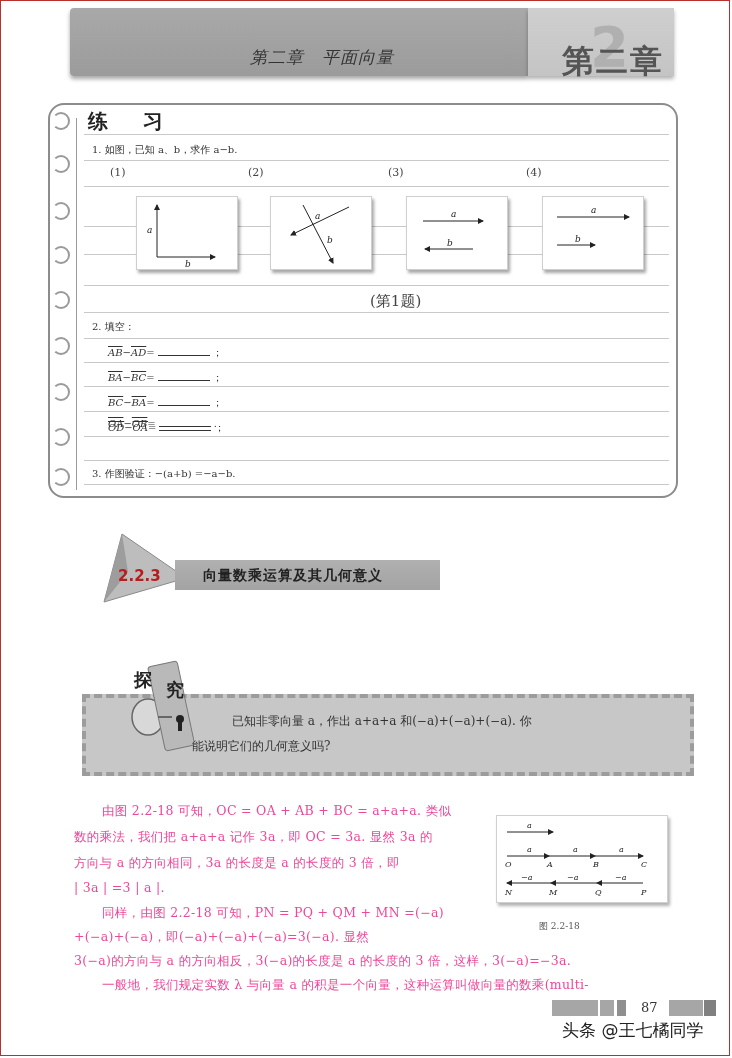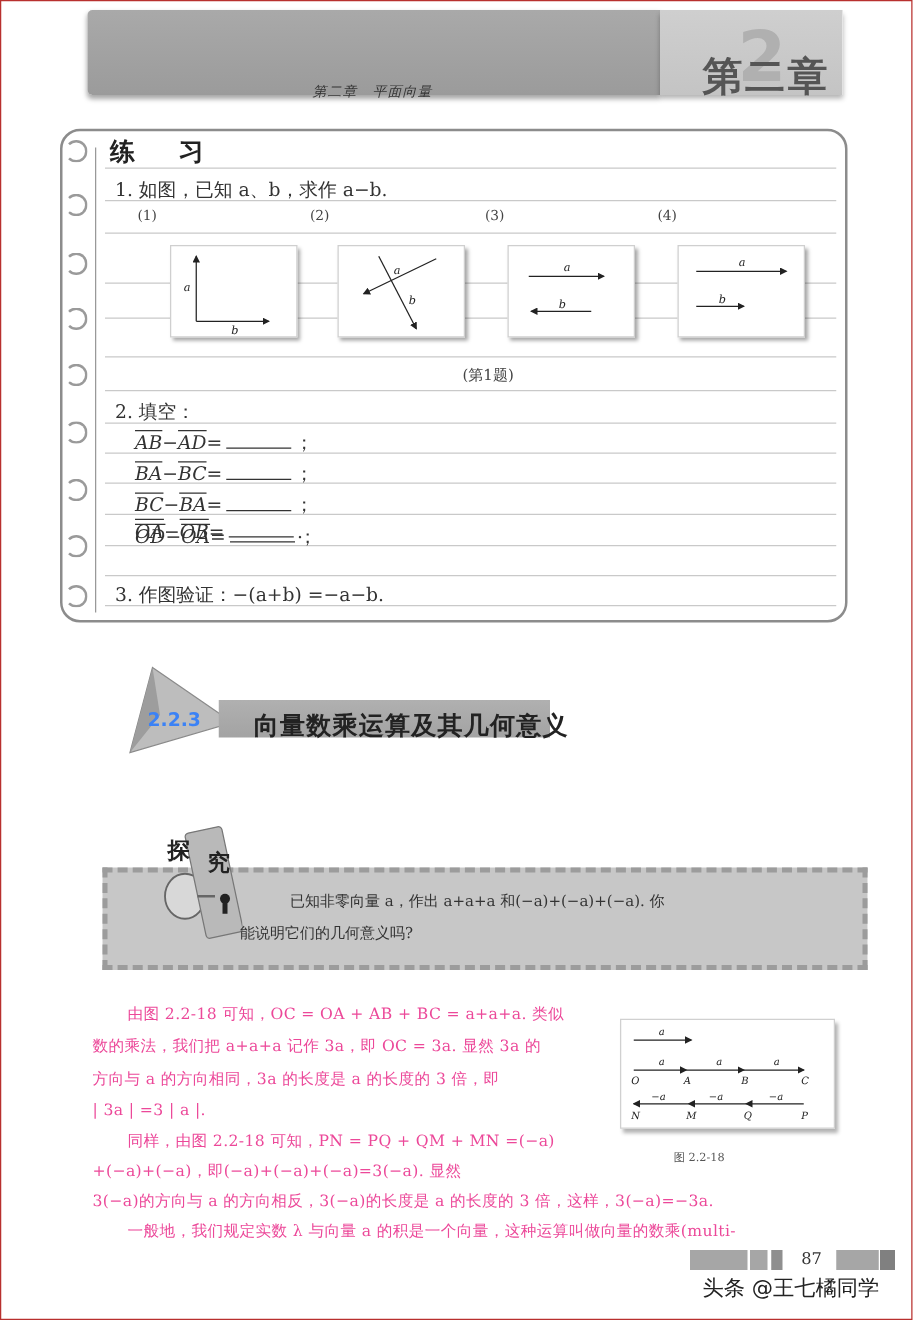--- a/index.html
+++ b/index.html
@@ -5,40 +5,40 @@
   html, body { margin:0; padding:0; }
   body { width:732px; height:1058px; position:relative; background:#ffffff; overflow:hidden;
          font-family:"DejaVu Serif", serif; color:#2a2a2a; }
   .frame { position:absolute; left:0; top:0; width:730px; height:1056px; border:1px solid #b8302e; box-sizing:border-box; pointer-events:none; }
 
   
   .header-bar { position:absolute; left:70px; top:8px; width:458px; height:68px;
     background:linear-gradient(#a9a9a9,#9b9b9b); border-radius:4px 0 0 4px; box-shadow:0 3px 4px rgba(0,0,0,.35); }
   .header-bar-right { position:absolute; left:528px; top:8px; width:146px; height:68px;
     background:linear-gradient(#cfcfcf,#c4c4c4); box-shadow:0 3px 4px rgba(0,0,0,.3); }
-  .header-title { position:absolute; left:250px; top:66px; font-size:11px; font-style:italic; color:#333; letter-spacing:1px; font-family:Liberation Sans, sans-serif; }
+  .header-title { position:absolute; left:250px; top:46px; font-size:17px; font-style:italic; color:#333; letter-spacing:1px; font-family:Liberation Sans, sans-serif; }
   .header-num { position:absolute; left:590px; top:14px; font-size:56px; font-weight:bold; color:#b0b0b0; font-family:"DejaVu Sans", sans-serif; }
   .header-chapter { position:absolute; left:562px; top:40px; font-size:32px; font-weight:bold; color:#555; font-family:"DejaVu Sans", sans-serif; letter-spacing:2px; }
 
   
   .notebook { position:absolute; left:48px; top:103px; width:630px; height:395px; border:2px solid #8c8c8c; border-radius:16px; box-sizing:border-box; background:#fff; }
   .nb-vline { position:absolute; left:76px; top:118px; width:1px; height:372px; background:#999; }
   .ring { position:absolute; left:52px; width:14px; height:14px; border:2px solid #9a9a9a; border-left-color:transparent; border-radius:50%; }
   .rule { position:absolute; left:84px; width:585px; height:1px; background:#c9c9c9; }
   .ex-title { position:absolute; left:88px; top:108px; font-size:20px; font-weight:bold; letter-spacing:14px; font-family:"DejaVu Sans", sans-serif; color:#222; }
-  .ex-text { position:absolute; font-size:15px; color:#333; }
+  .ex-text { position:absolute; font-size:10px; color:#333; }
   .fig-box { position:absolute; top:196px; width:100px; height:72px; background:#fff; border:1px solid #cfcfcf; box-shadow:2px 3px 3px rgba(0,0,0,.35); }
   .fig-box svg { position:absolute; left:0; top:0; }
   .fig-label { position:absolute; top:166px; font-size:11px; color:#444; }
-  .caption { position:absolute; left:370px; top:292px; font-size:12px; color:#444; }
+  .caption { position:absolute; left:370px; top:292px; font-size:15px; color:#444; }
   .fill-line { display:inline-block; width:52px; border-bottom:1px solid #333; margin:0 3px; height:10px; vertical-align:baseline; }
   .vec { text-decoration:overline; font-style:italic; }
   .sec-band { position:absolute; left:175px; top:560px; width:265px; height:30px; background:linear-gradient(#b0b0b0,#a3a3a3); }
-  .sec-num { position:absolute; left:118px; top:567px; font-size:15px; font-weight:bold; color:#3b82f6; font-family:"DejaVu Sans", sans-serif; }
-  .sec-title { position:absolute; left:203px; top:567px; font-size:20px; font-weight:bold; color:#222; letter-spacing:1px; }
+  .sec-num { position:absolute; left:118px; top:567px; font-size:15px; font-weight:bold; color:#b91c1c; font-family:"DejaVu Sans", sans-serif; }
+  .sec-title { position:absolute; left:203px; top:567px; font-size:14px; font-weight:bold; color:#222; letter-spacing:1px; }
 
   
   .explore { position:absolute; left:82px; top:694px; width:612px; height:82px; background:#c7c7c7; border:4px dashed #9c9c9c; box-sizing:border-box; }
   .explore-text1 { position:absolute; left:232px; top:713px; font-size:12px; color:#333; }
   .explore-text2 { position:absolute; left:192px; top:738px; font-size:12px; color:#333; }
   .explore-tag { position:absolute; left:128px; top:655px; width:66px; height:100px; }
 
   
   .para { position:absolute; font-size:12.5px; color:#ec4899; white-space:nowrap; letter-spacing:0.3px; }
   .fig218 { position:absolute; left:496px; top:815px; width:170px; height:86px; background:#fff; border:1px solid #d0d0d0; box-shadow:2px 3px 3px rgba(0,0,0,.3); }

